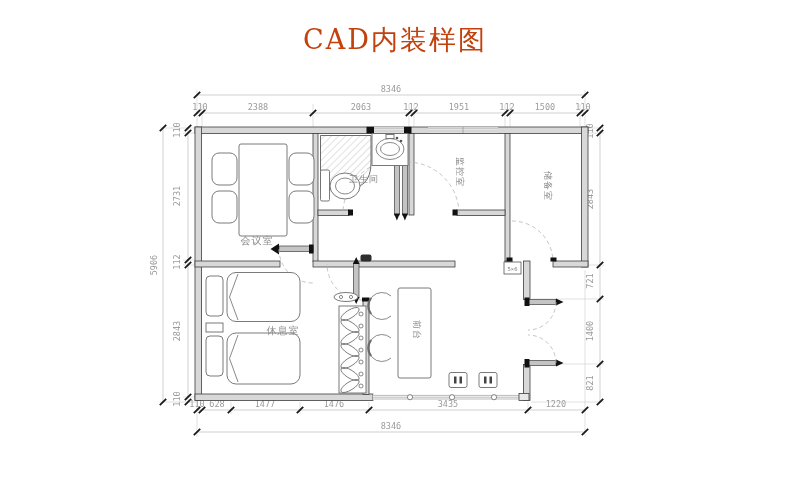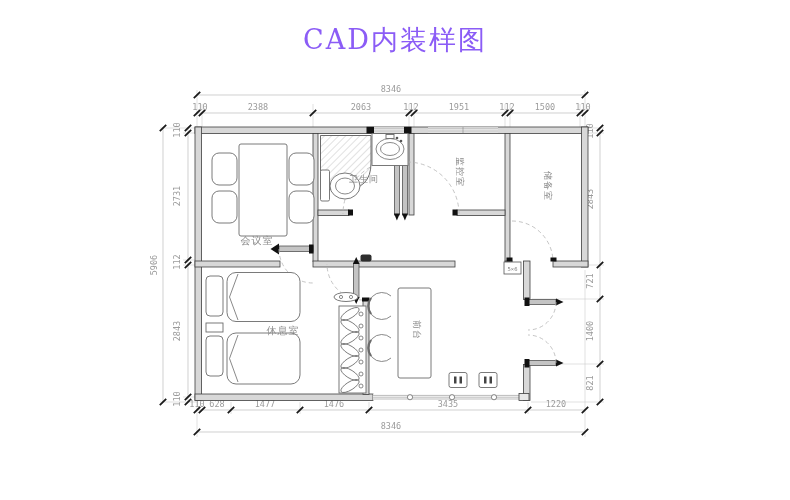--- a/index.html
+++ b/index.html
@@ -1,20 +1,20 @@
 <!DOCTYPE html>
 <html><head>
 <meta charset="utf-8">
 <style>
   html,body{margin:0;padding:0;background:#ffffff;}
   body{width:790px;height:500px;position:relative;overflow:hidden;
        font-family:"DejaVu Sans","Liberation Sans",sans-serif;}
   .page-title{position:absolute;top:22px;left:0;width:100%;text-align:center;
     font-family:"DejaVu Serif","Liberation Serif",serif;
-    font-size:27px;color:#8b5cf6;letter-spacing:2px;}
+    font-size:27px;color:#c2410c;letter-spacing:2px;}
   svg{position:absolute;top:0;left:0;}
   svg text{font-family:"DejaVu Sans Mono","Liberation Mono",monospace;
     fill:#9b9b9b;font-size:8.5px;}
   svg text.room{font-family:"DejaVu Sans","Liberation Sans",sans-serif;
     fill:#8a8a8a;font-size:10px;letter-spacing:1px;}
   svg text.tinybox{font-size:5.5px;fill:#7a7a7a;letter-spacing:0;}
   .wall{fill:#d8d8d8;stroke:#3f3f3f;stroke-width:0.8;}
   .furn{fill:#ffffff;stroke:#6b6b6b;stroke-width:0.9;}
   .furnthin{fill:none;stroke:#6b6b6b;stroke-width:0.8;}
   .dimline{stroke:#bcbcbc;stroke-width:0.7;}

